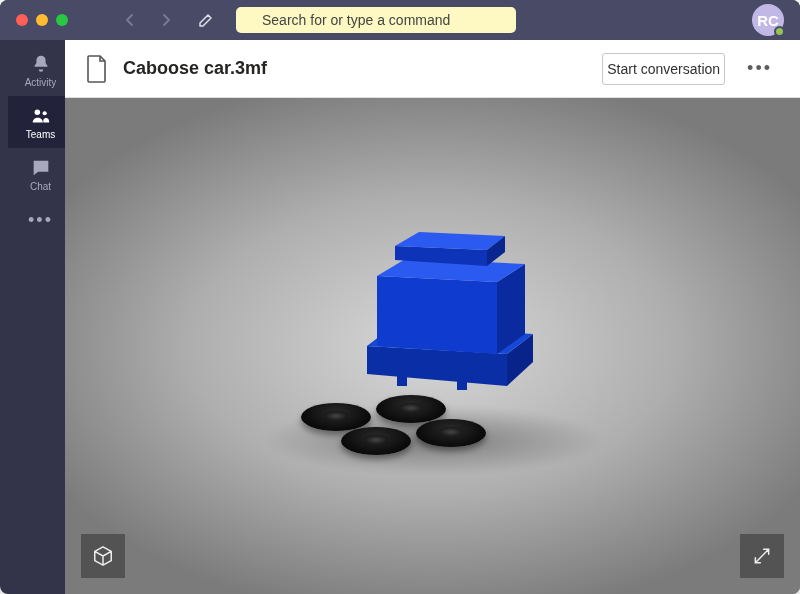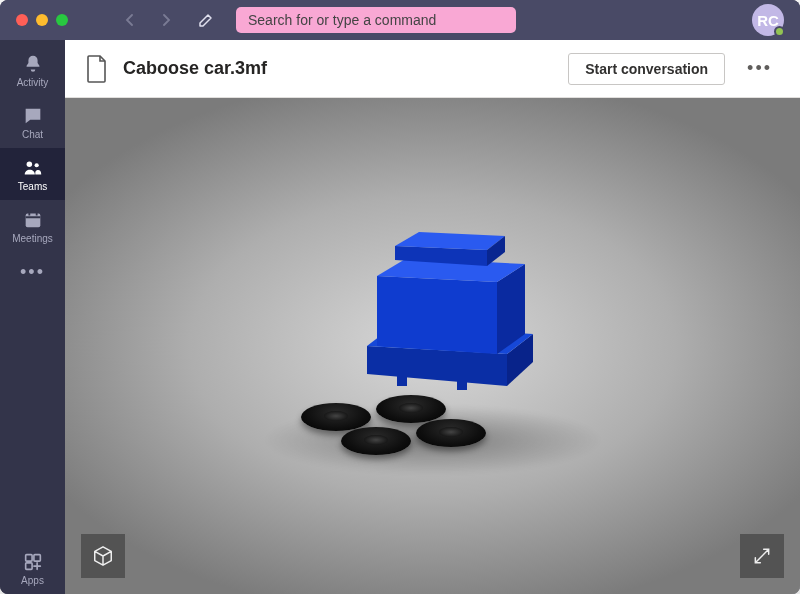--- a/index.html
+++ b/index.html
@@ -23,36 +23,36 @@
   .navarrow {
     width: 28px; height: 28px; display:flex; align-items:center; justify-content:center;
     color: #c3c4d9; cursor: pointer; border-radius: 4px;
   }
   .navarrow.disabled { opacity: .4; cursor: default;}
   .compose {
     width: 28px; height: 28px; display:flex;align-items:center;justify-content:center;
     color:#e0e0ee; margin: 0 8px 0 4px; border-radius:4px;
   }
   .searchbox {
-    flex: 0 0 280px; height: 26px; background: #f9a8d4; border-radius: 5px;
-    display:flex; align-items:center; padding: 0 12px;
+    flex: 0 0 280px; height: 26px; background: #fef9c3; border-radius: 5px;
+    display:flex; align-items:center; padding: 0 26px;
     color:#444; font-size: 14px;
   }
   .avatar {
     margin-left: auto; width: 32px; height:32px; border-radius:50%;
     background: #c2b8e6; position:relative; display:flex;align-items:center;justify-content:center;
     color:#fff; font-size:15px; font-weight:600;
   }
   .presence {
     position:absolute; bottom:-1px; right:-1px; width:11px;height:11px;border-radius:50%;
     background:#92c353; border:2px solid #494a66;
   }
   
   .rail {
-    position:absolute; left:0; top:40px; bottom:0; width:65px;
+    position:absolute; left:8px; top:40px; bottom:0; width:65px;
     background:#33344a; display:flex; flex-direction:column; align-items:center;
     padding-top:4px;
   }
   .rail-item {
     width:65px; height:52px; display:flex;flex-direction:column;align-items:center;justify-content:center;
     gap:2px; color:#a7a8bd; font-size:10px; cursor:pointer;
   }
   .rail-item.active { background:#22233a; color:#fff; }
   .rail-item svg, .rail-item .ricon { width:22px;height:22px; }
   .rail-more { color:#a7a8bd; font-size:18px; letter-spacing:2px; height:40px;display:flex;align-items:center;justify-content:center;width:65px;cursor:pointer;}
@@ -66,23 +66,23 @@
     height:58px; background:#fff; display:flex; align-items:center;
     padding: 0 20px; gap:14px; border-bottom:1px solid #e1dfdd;
   }
   .fileicon {
     width:24px;height:30px; display:flex;align-items:center;justify-content:center;
     color:#666;
   }
   .doctitle { font-weight:700; font-size:18px; color:#252423; }
   .docbar-spacer { flex:1; }
   .btn {
-    height:32px; padding:0 16px; background:#fff; border:1px solid #c8c6c4;
+    height:32px; padding:0 4px; background:#fff; border:1px solid #c8c6c4;
     border-radius:3px; font-size:14px; color:#323130; cursor:pointer;
-    display:flex;align-items:center;font-weight:bold;
+    display:flex;align-items:center;
   }
   .moredots { font-size:18px; color:#605e5c; padding:0 8px; cursor:pointer; letter-spacing:2px;}
   .viewer {
     flex:1; position:relative; overflow:hidden;
     background: radial-gradient(ellipse 60% 55% at 50% 50%, #d8d8d8 0%, #aeaeae 55%, #7b7b7b 100%);
   }
   .floor-shadow {
     position:absolute; left:50%; top:69%; transform:translate(-50%,-50%);
     width:340px;height:70px; background: radial-gradient(ellipse, rgba(0,0,0,.35), rgba(0,0,0,0) 70%);
     filter: blur(2px);
@@ -148,55 +148,38 @@
     </div>
   </div>
 
   <div class="rail">
     <div class="rail-item">
       <svg class="ricon" viewBox="0 0 24 24">
           <path d="M12 3a5 5 0 0 0-5 5v3l-2 3v1h14v-1l-2-3V8a5 5 0 0 0-5-5zM9.5 18a2.5 2.5 0 0 0 5 0" fill="currentColor"></path>
         </svg>
       <span>Activity</span>
     </div>
-    <div class="rail-item">
-      <svg class="ricon" viewBox="0 0 24 24">
-          <path d="M4 4h16v12H9l-5 4V4z" fill="currentColor"></path>
-        </svg>
-      <span>Chat</span>
-    </div>
     <div class="rail-item active">
       <svg class="ricon" viewBox="0 0 24 24">
           <circle cx="8" cy="8" r="3" fill="currentColor"></circle>
           <circle cx="16" cy="9" r="2.3" fill="currentColor"></circle>
           <path d="M3 19c0-3 2.5-5 5.5-5S14 16 14 19H3zM14.5 19c0-2 .1-3 .1-3 1-1.3 2.2-1.7 3-1.7 2 0 3.4 1.7 3.4 4.7h-6.5z" fill="currentColor"></path>
         </svg>
       <span>Teams</span>
     </div>
     <div class="rail-item">
       <svg class="ricon" viewBox="0 0 24 24">
-          <rect x="4" y="5" width="16" height="15" rx="2" fill="currentColor"></rect>
-          <rect x="4" y="5" width="16" height="4" fill="#33344a" opacity="0"></rect>
-          <path d="M8 3v4M16 3v4M4 9h16" stroke="#33344a" stroke-width="2"></path>
-        </svg>
-      <span>Meetings</span>
+          <path d="M4 4h16v12H9l-5 4V4z" fill="currentColor"></path>
+        </svg>
+      <span>Chat</span>
     </div>
     <div class="rail-more">
       <span>•••</span>
     </div>
     <div class="rail-spacer"></div>
-    <div class="rail-item">
-      <svg class="ricon" viewBox="0 0 24 24">
-          <rect x="4" y="4" width="7" height="7" rx="1" fill="none" stroke="currentColor" stroke-width="1.8"></rect>
-          <rect x="13" y="4" width="7" height="7" rx="1" fill="none" stroke="currentColor" stroke-width="1.8"></rect>
-          <rect x="4" y="13" width="7" height="7" rx="1" fill="none" stroke="currentColor" stroke-width="1.8"></rect>
-          <path d="M16.5 13v7M13 16.5h7" stroke="currentColor" stroke-width="1.8" stroke-linecap="round"></path>
-        </svg>
-      <span>Apps</span>
-    </div>
   </div>
 
   <div class="content">
     <div class="docbar">
       <div class="fileicon">
         <svg width="22" height="28" viewBox="0 0 22 28">
             <path d="M3 1h11l5 5v20a1 1 0 0 1-1 1H3a1 1 0 0 1-1-1V2a1 1 0 0 1 1-1z" fill="none" stroke="#555" stroke-width="1.6"></path>
             <path d="M14 1v5h5" fill="none" stroke="#555" stroke-width="1.6"></path>
           </svg>
       </div>

